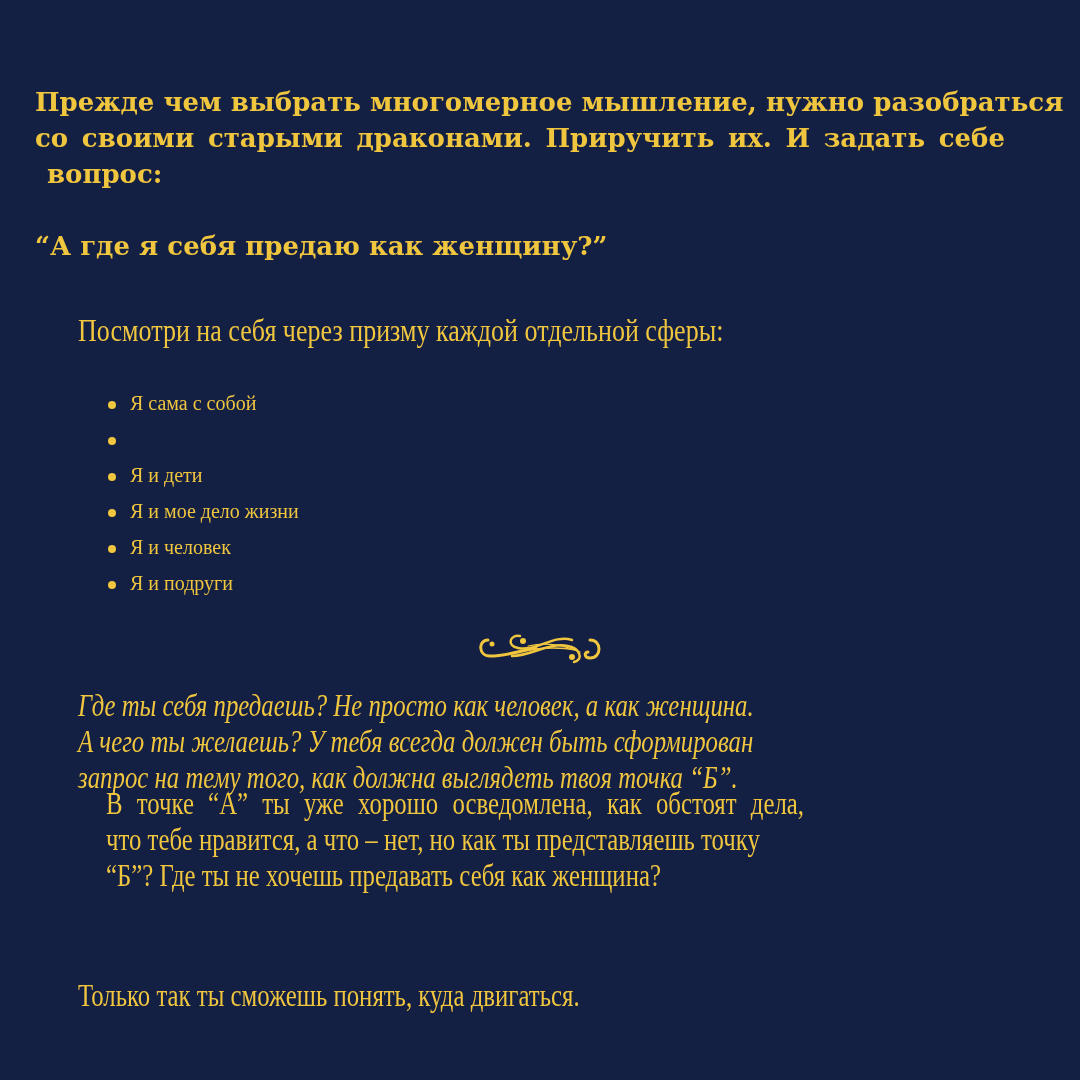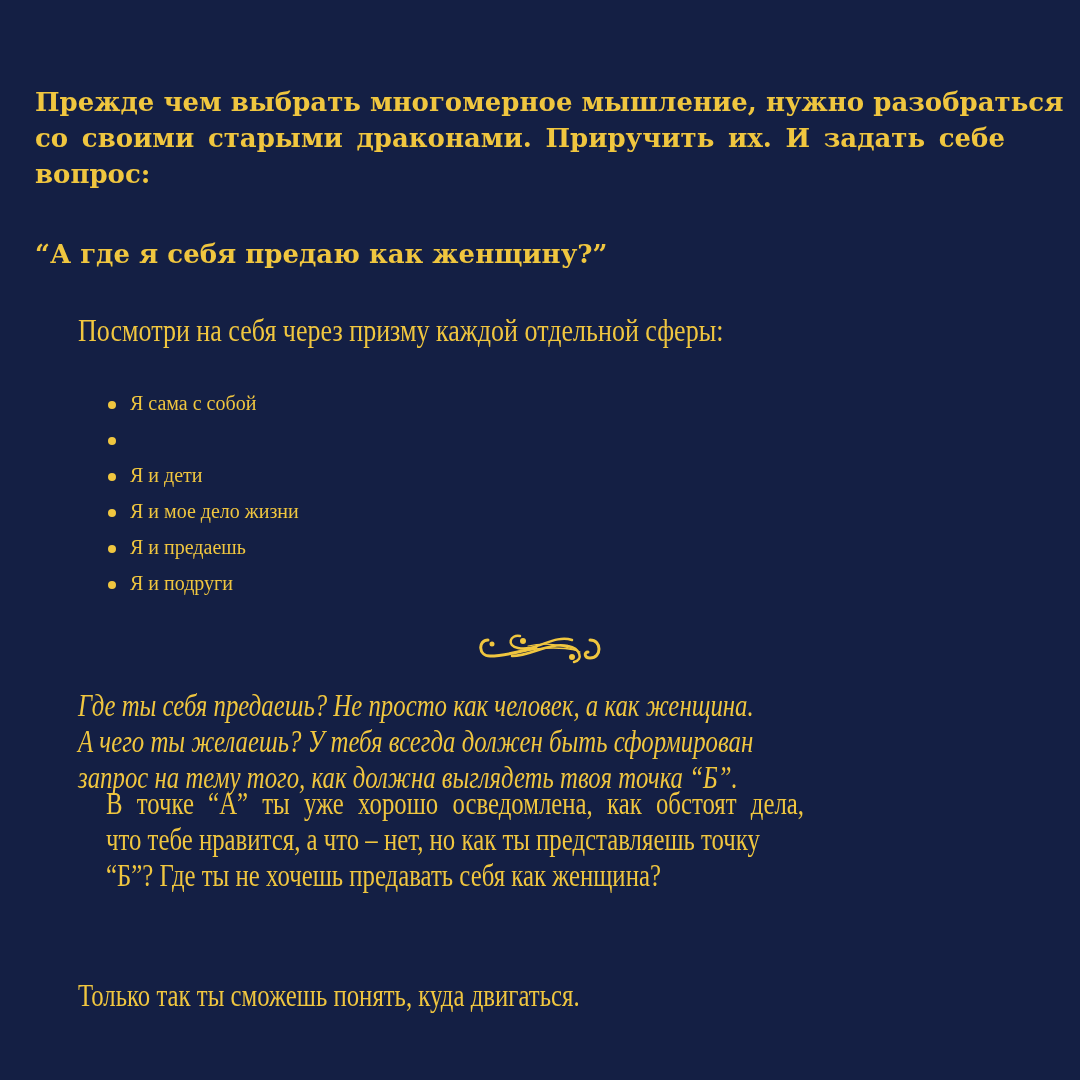--- a/index.html
+++ b/index.html
@@ -35,24 +35,25 @@
       text-align-last: left;
     }
     .intro .line {
       display: block;
       text-align: justify;
       text-align-last: justify;
       white-space: nowrap;
     }
     .intro .line.last {
       text-align-last: left;
+      margin-left: 12px;
     }
     .quote {
       left: 35px;
-      top: 236px;
+      top: 228px;
       white-space: nowrap;
       text-align: center;
     }
     
     .cond {
       font-family: "Liberation Serif", serif;
       font-size: 31px;
       line-height: 36px;
       transform-origin: left top;
       white-space: nowrap;
@@ -134,21 +135,21 @@
   <li>
     <span class="bullet"></span>
     <span>Я и дети</span>
   </li>
   <li>
     <span class="bullet"></span>
     <span>Я и мое дело жизни</span>
   </li>
   <li>
     <span class="bullet"></span>
-    <span>Я и предаешь</span>
+    <span>Я и человек</span>
   </li>
   <li>
     <span class="bullet"></span>
     <span>Я и подруги</span>
   </li>
 </ul>
 
 <svg class="ornament" viewBox="0 0 128 42" fill="none" stroke="#f0c63f" stroke-linecap="round">
   <path d="M12 14 C2 14, 2 30, 14 30 C30 30, 40 26, 60 22" stroke-width="3"></path>
   <circle cx="16" cy="18" r="2.5" fill="#f0c63f" stroke="none"></circle>

